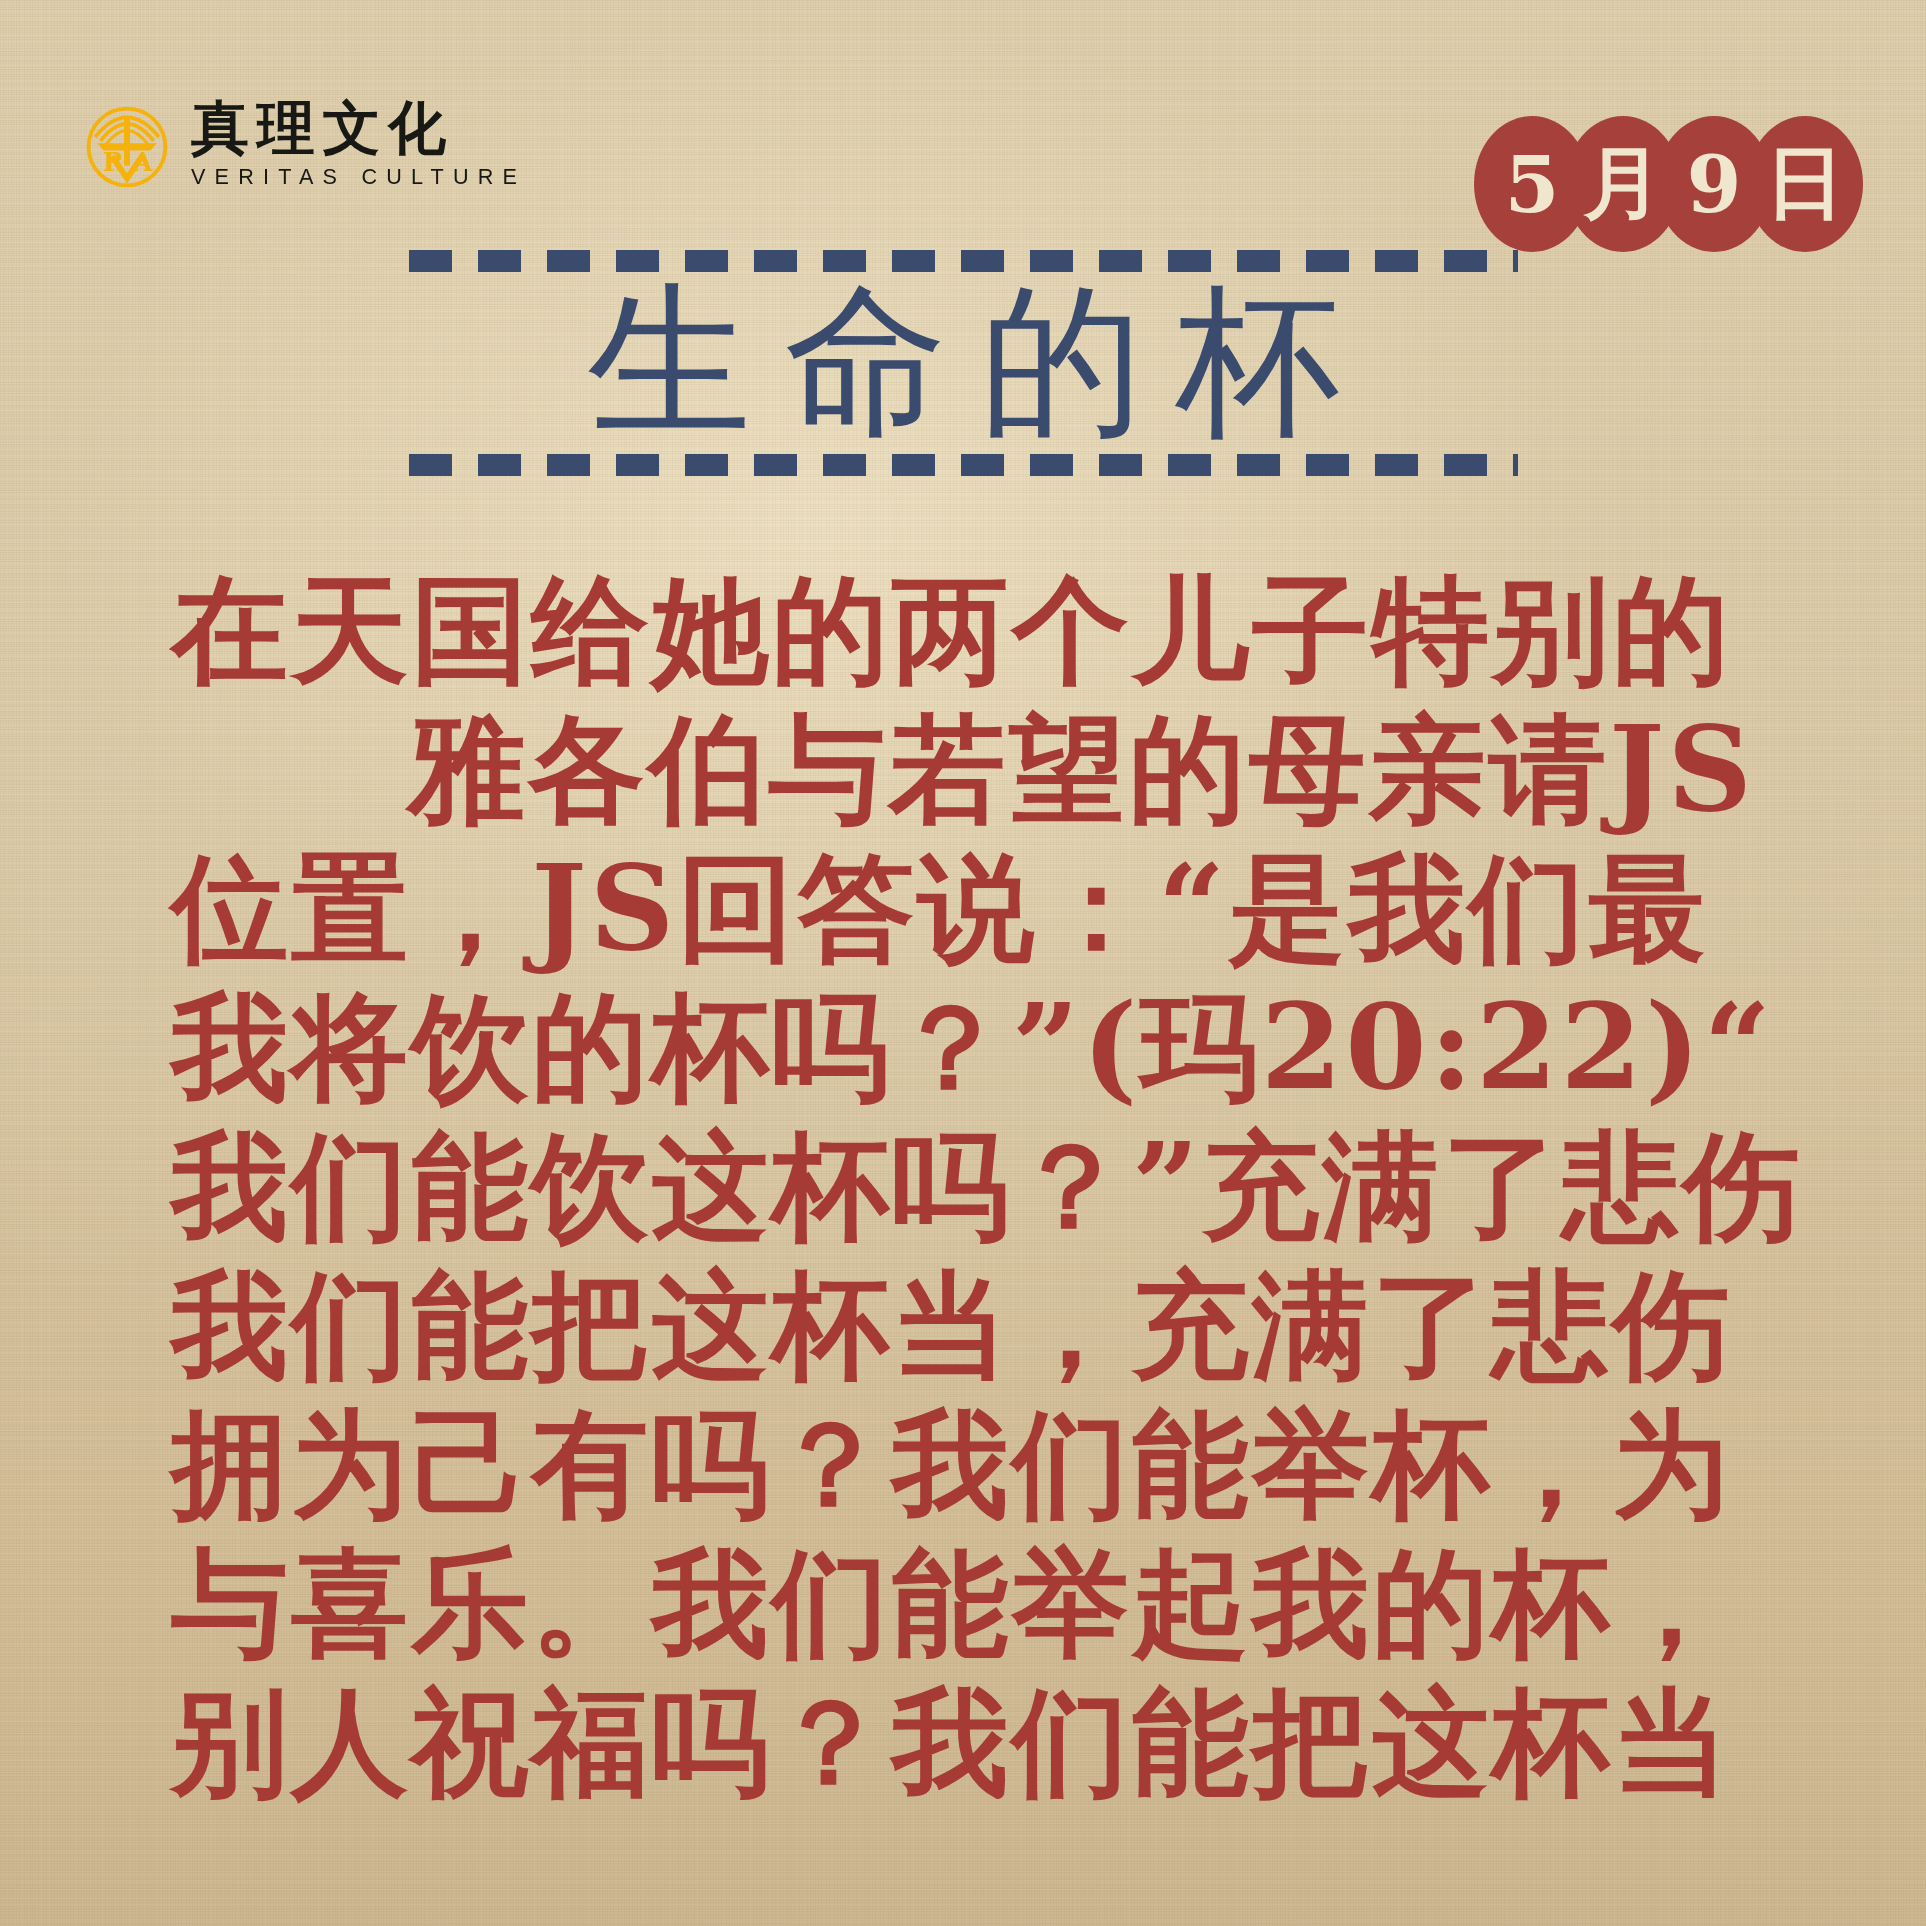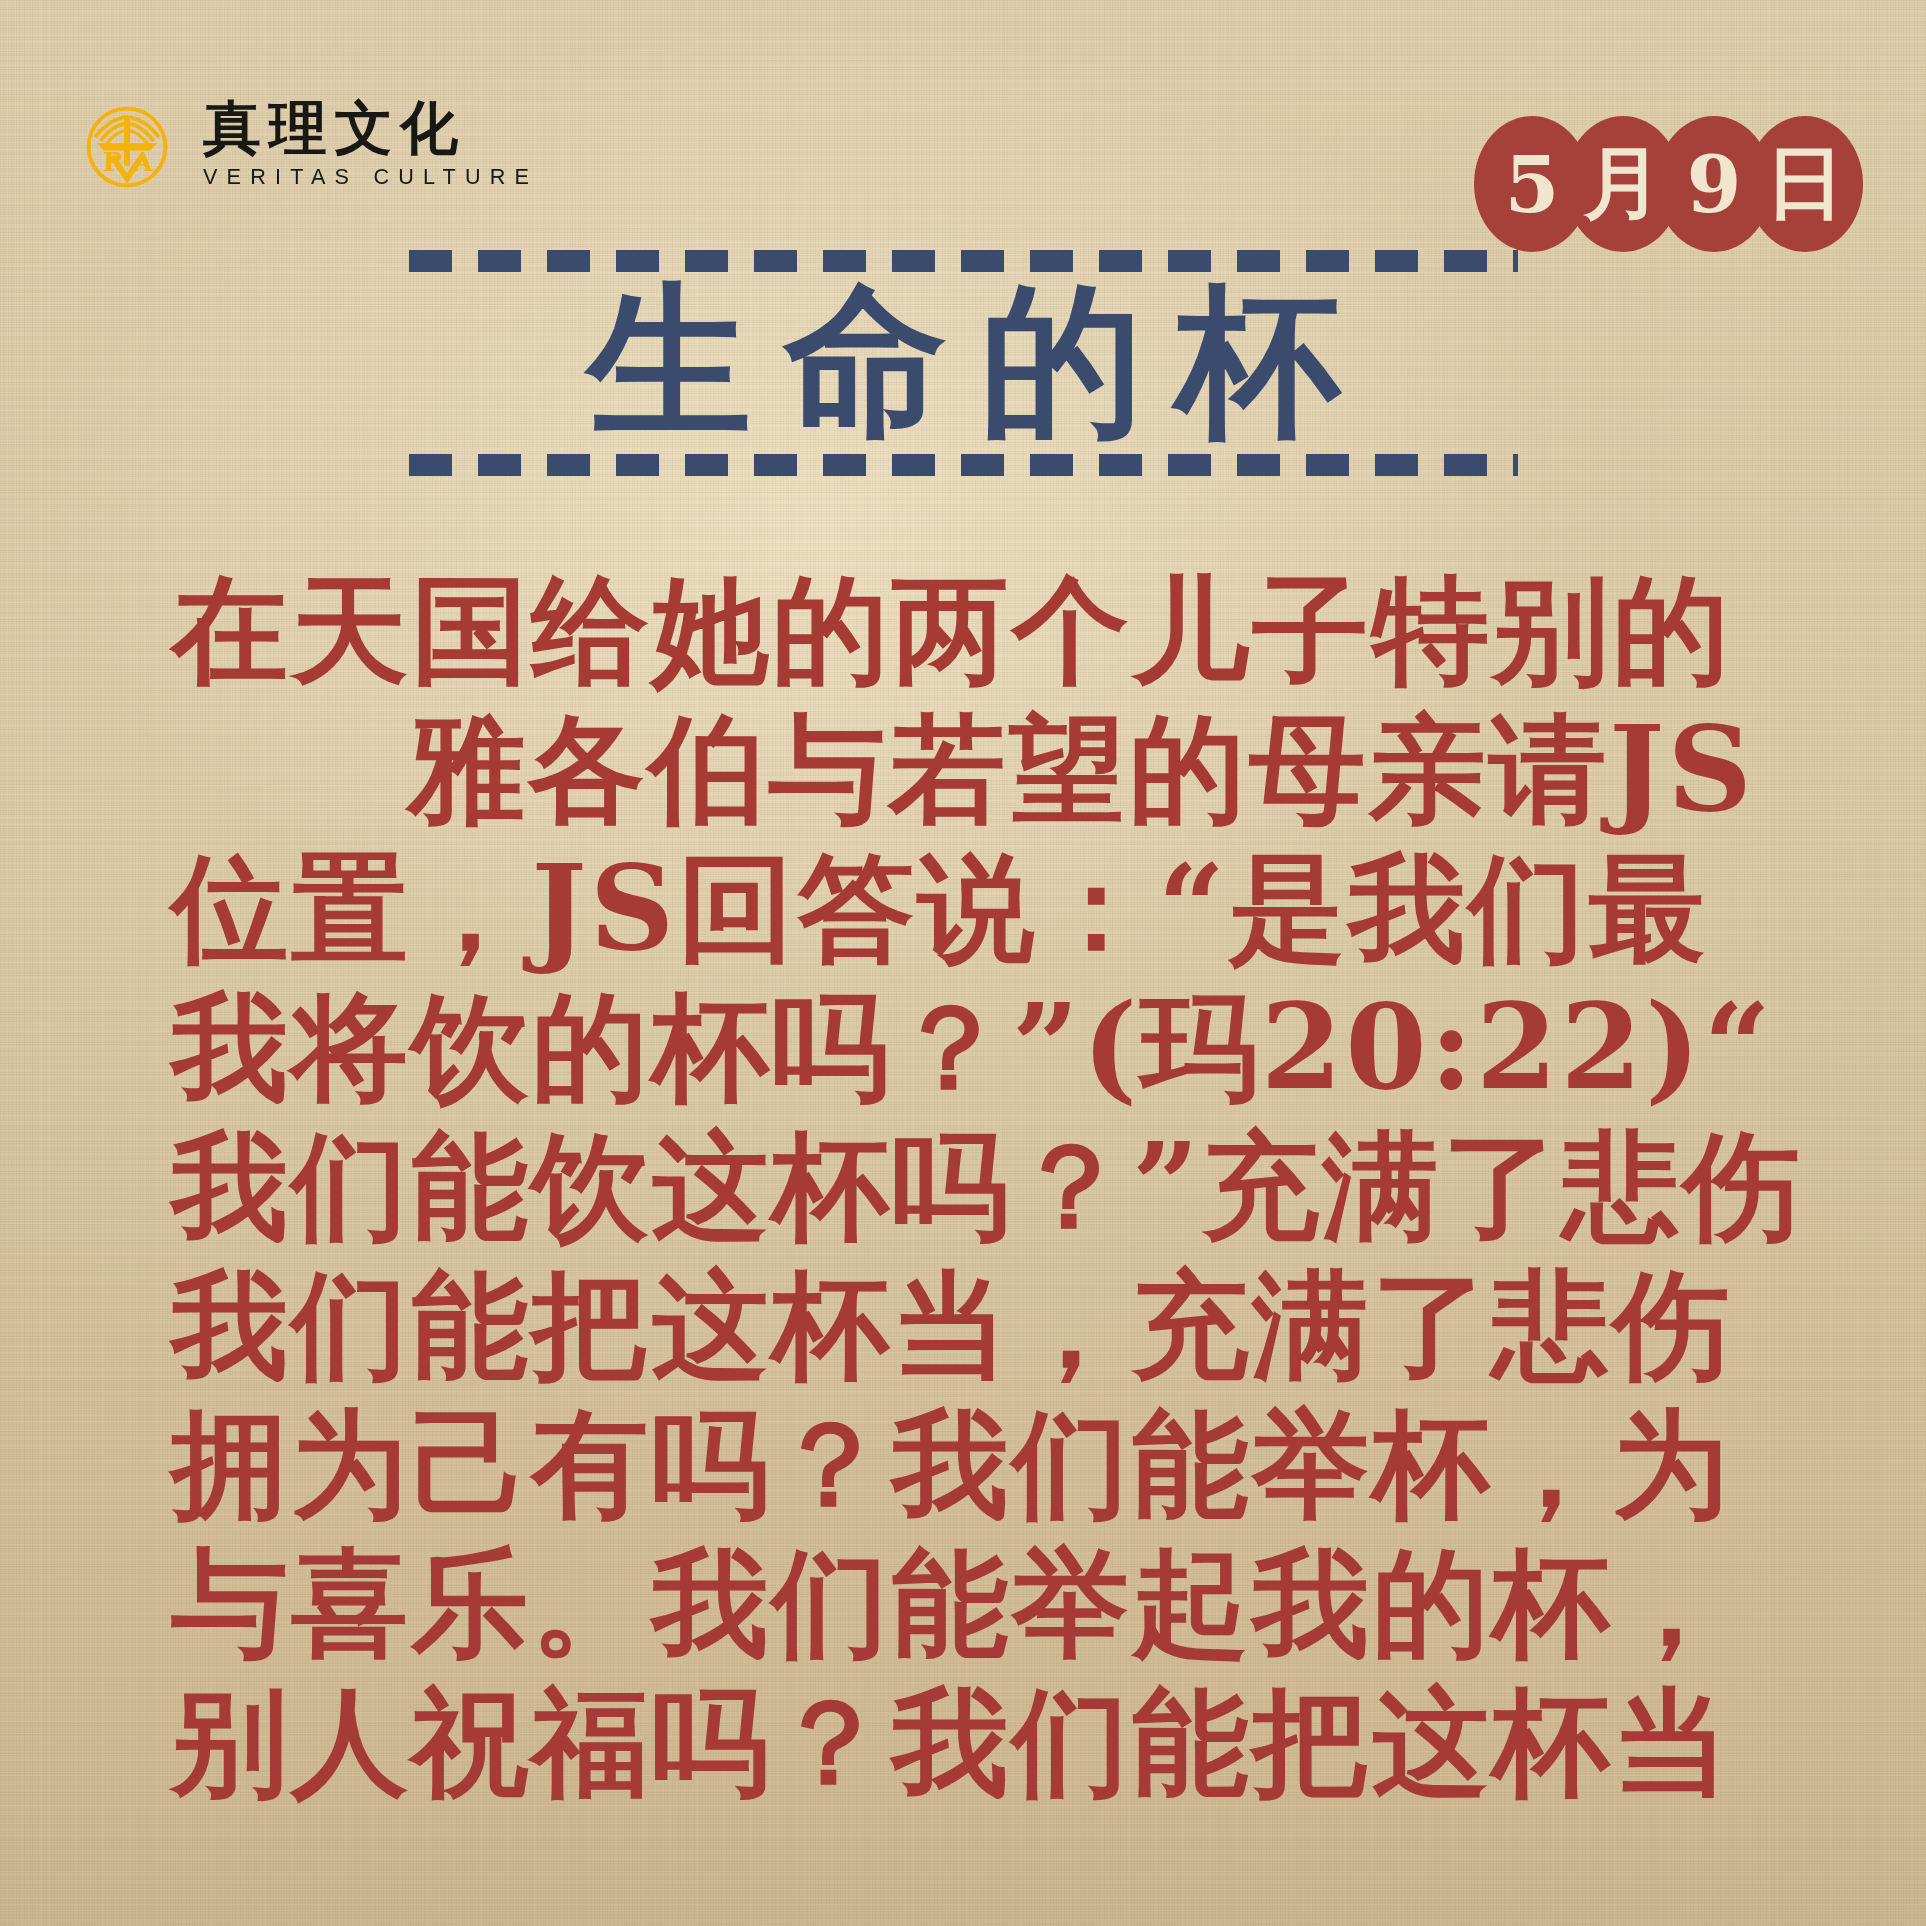--- a/index.html
+++ b/index.html
@@ -15,40 +15,40 @@
   .texture{
     position:absolute;inset:0;pointer-events:none;
     background:
       repeating-linear-gradient(0deg, rgba(118,92,52,.05) 0 0.8px, transparent 0.8px 2.3px),
       repeating-linear-gradient(90deg, rgba(118,92,52,.045) 0 0.8px, transparent 0.8px 2.7px),
       repeating-linear-gradient(0deg, rgba(255,255,255,.055) 1.2px 1.9px, transparent 1.9px 4.2px);
   }
 
   
   .logo{position:absolute;left:79px;top:94px;display:flex;align-items:flex-start;}
-  .logo-text{margin-left:28px;padding-top:5.4px;}
+  .logo-text{margin-left:16px;padding-top:5.4px;}
   .logo-cn{font-size:58px;line-height:1;font-weight:bold;color:#181814;letter-spacing:7.7px;}
   .logo-en{margin-top:8.5px;font-size:21.6px;line-height:1;color:#181814;letter-spacing:9.2px;
            font-family:"Liberation Sans","DejaVu Sans",sans-serif;}
 
   .date-badge{position:absolute;top:116px;right:77px;display:flex;}
   .date-bubble{width:116px;height:136px;border-radius:50%;background:#a6403b;
                display:flex;align-items:center;justify-content:center;}
   .date-bubble + .date-bubble{margin-left:-25px;}
   .date-char{color:#f0e6cd;font-size:79px;font-weight:bold;}
 
   
   .dash{position:absolute;left:409px;width:1109px;height:21.6px;
         background:repeating-linear-gradient(90deg,#3b4b6e 0 43px,transparent 43px 69px);}
   .dash-top{top:250px;}
   .dash-bottom{top:454px;}
   .poster-title{
     position:absolute;left:409px;top:276px;width:1109px;height:176px;margin:0;
     display:flex;align-items:center;justify-content:center;
-    font-size:164px;font-weight:bold;color:#3b4b6e;letter-spacing:32px;text-indent:32px;
+    font-size:164px;font-weight:normal;color:#3b4b6e;letter-spacing:32px;text-indent:32px;
     white-space:nowrap;
   }
 
   
   .body-text{
     position:absolute;left:171px;top:561px;width:1599px;
     color:#a63b35;font-weight:bold;font-size:117px;line-height:139px;letter-spacing:3.1px;
   }
   .body-line{white-space:nowrap;height:139px;}
   .indent{text-indent:237px;}

